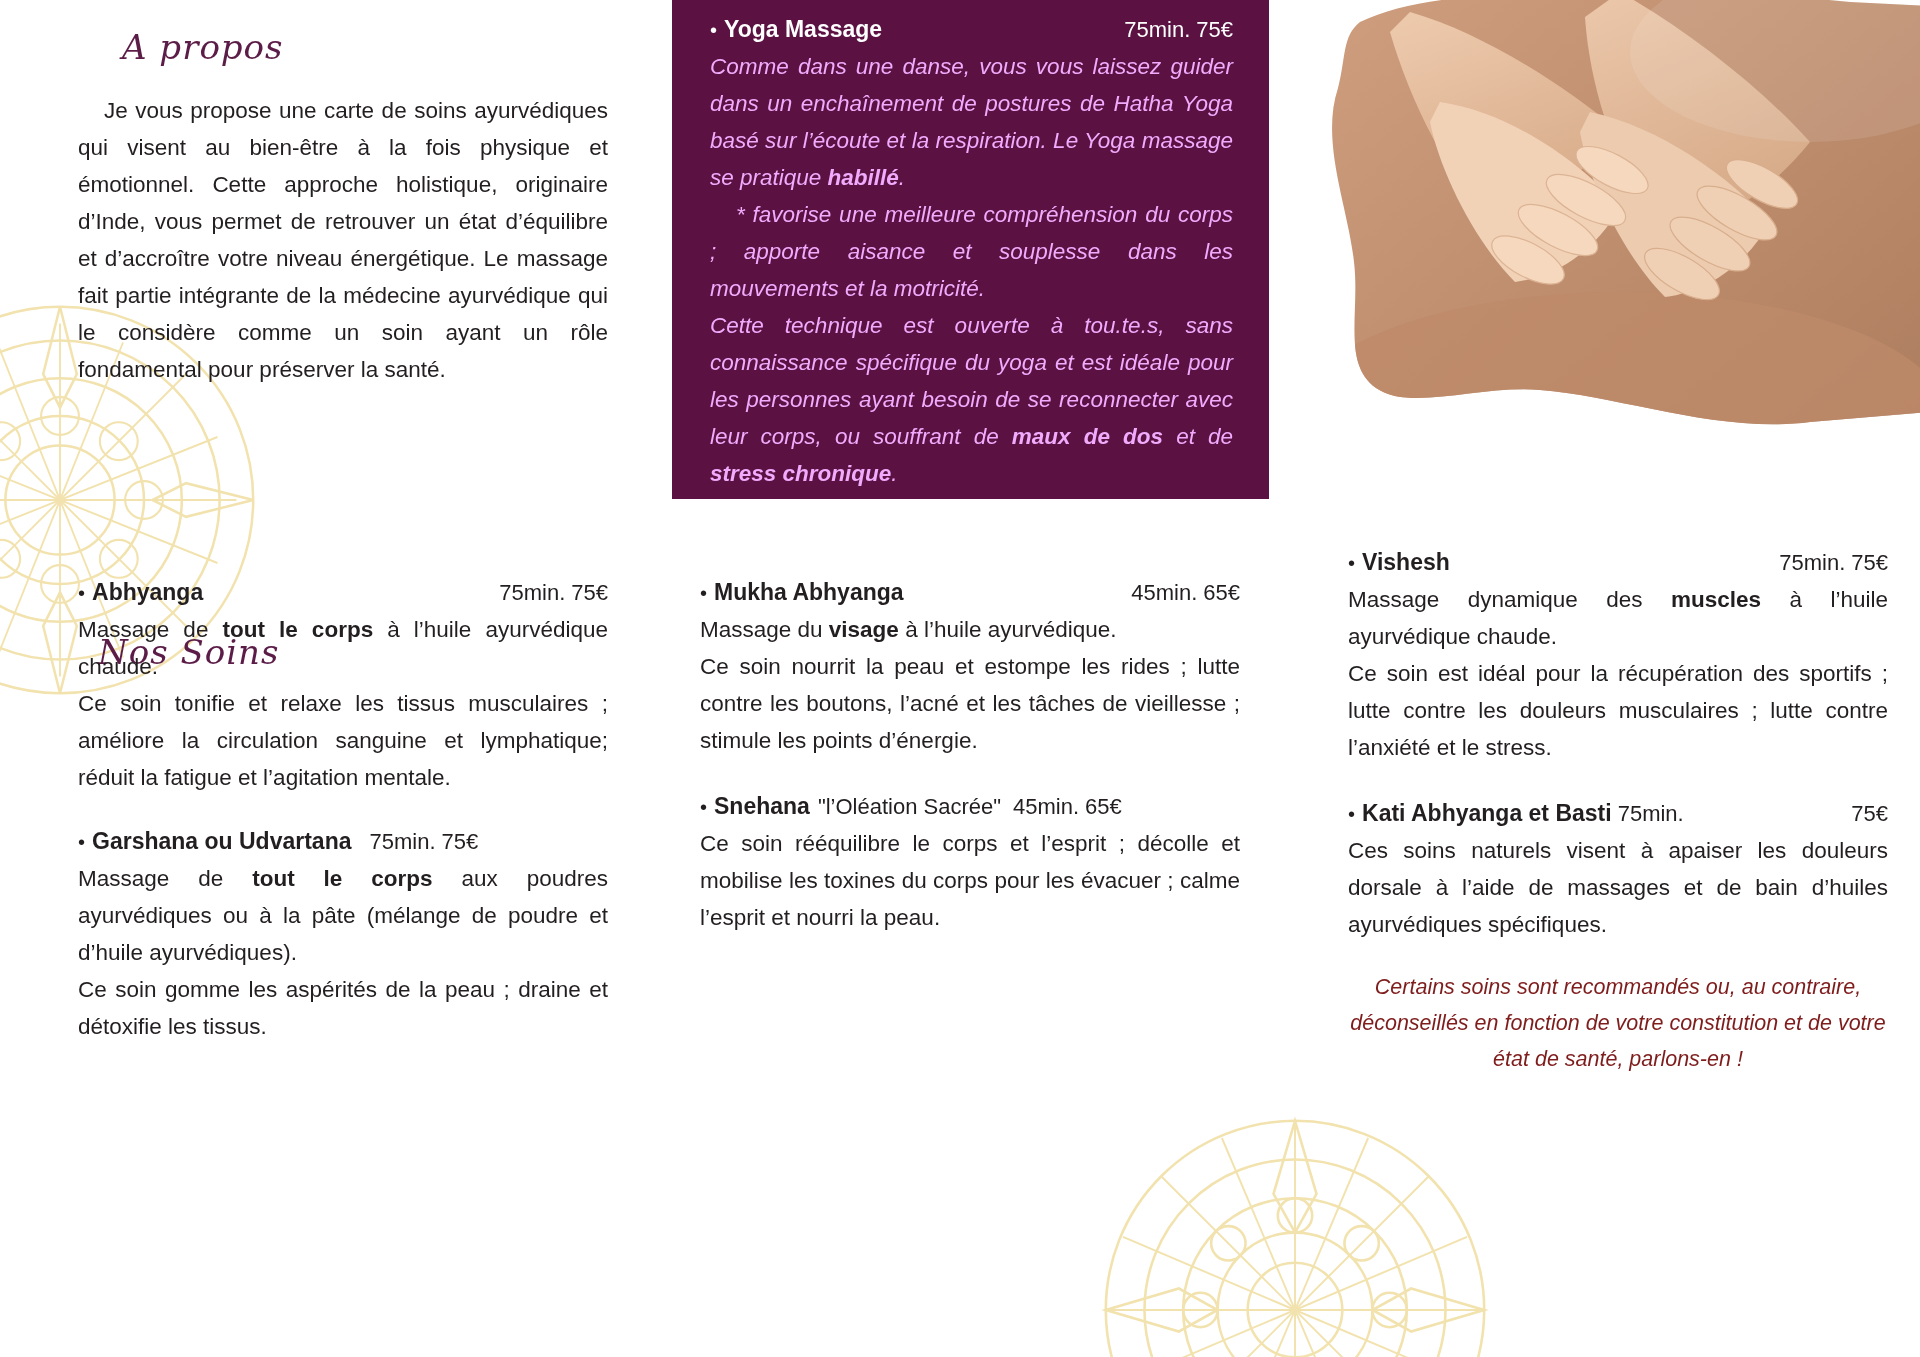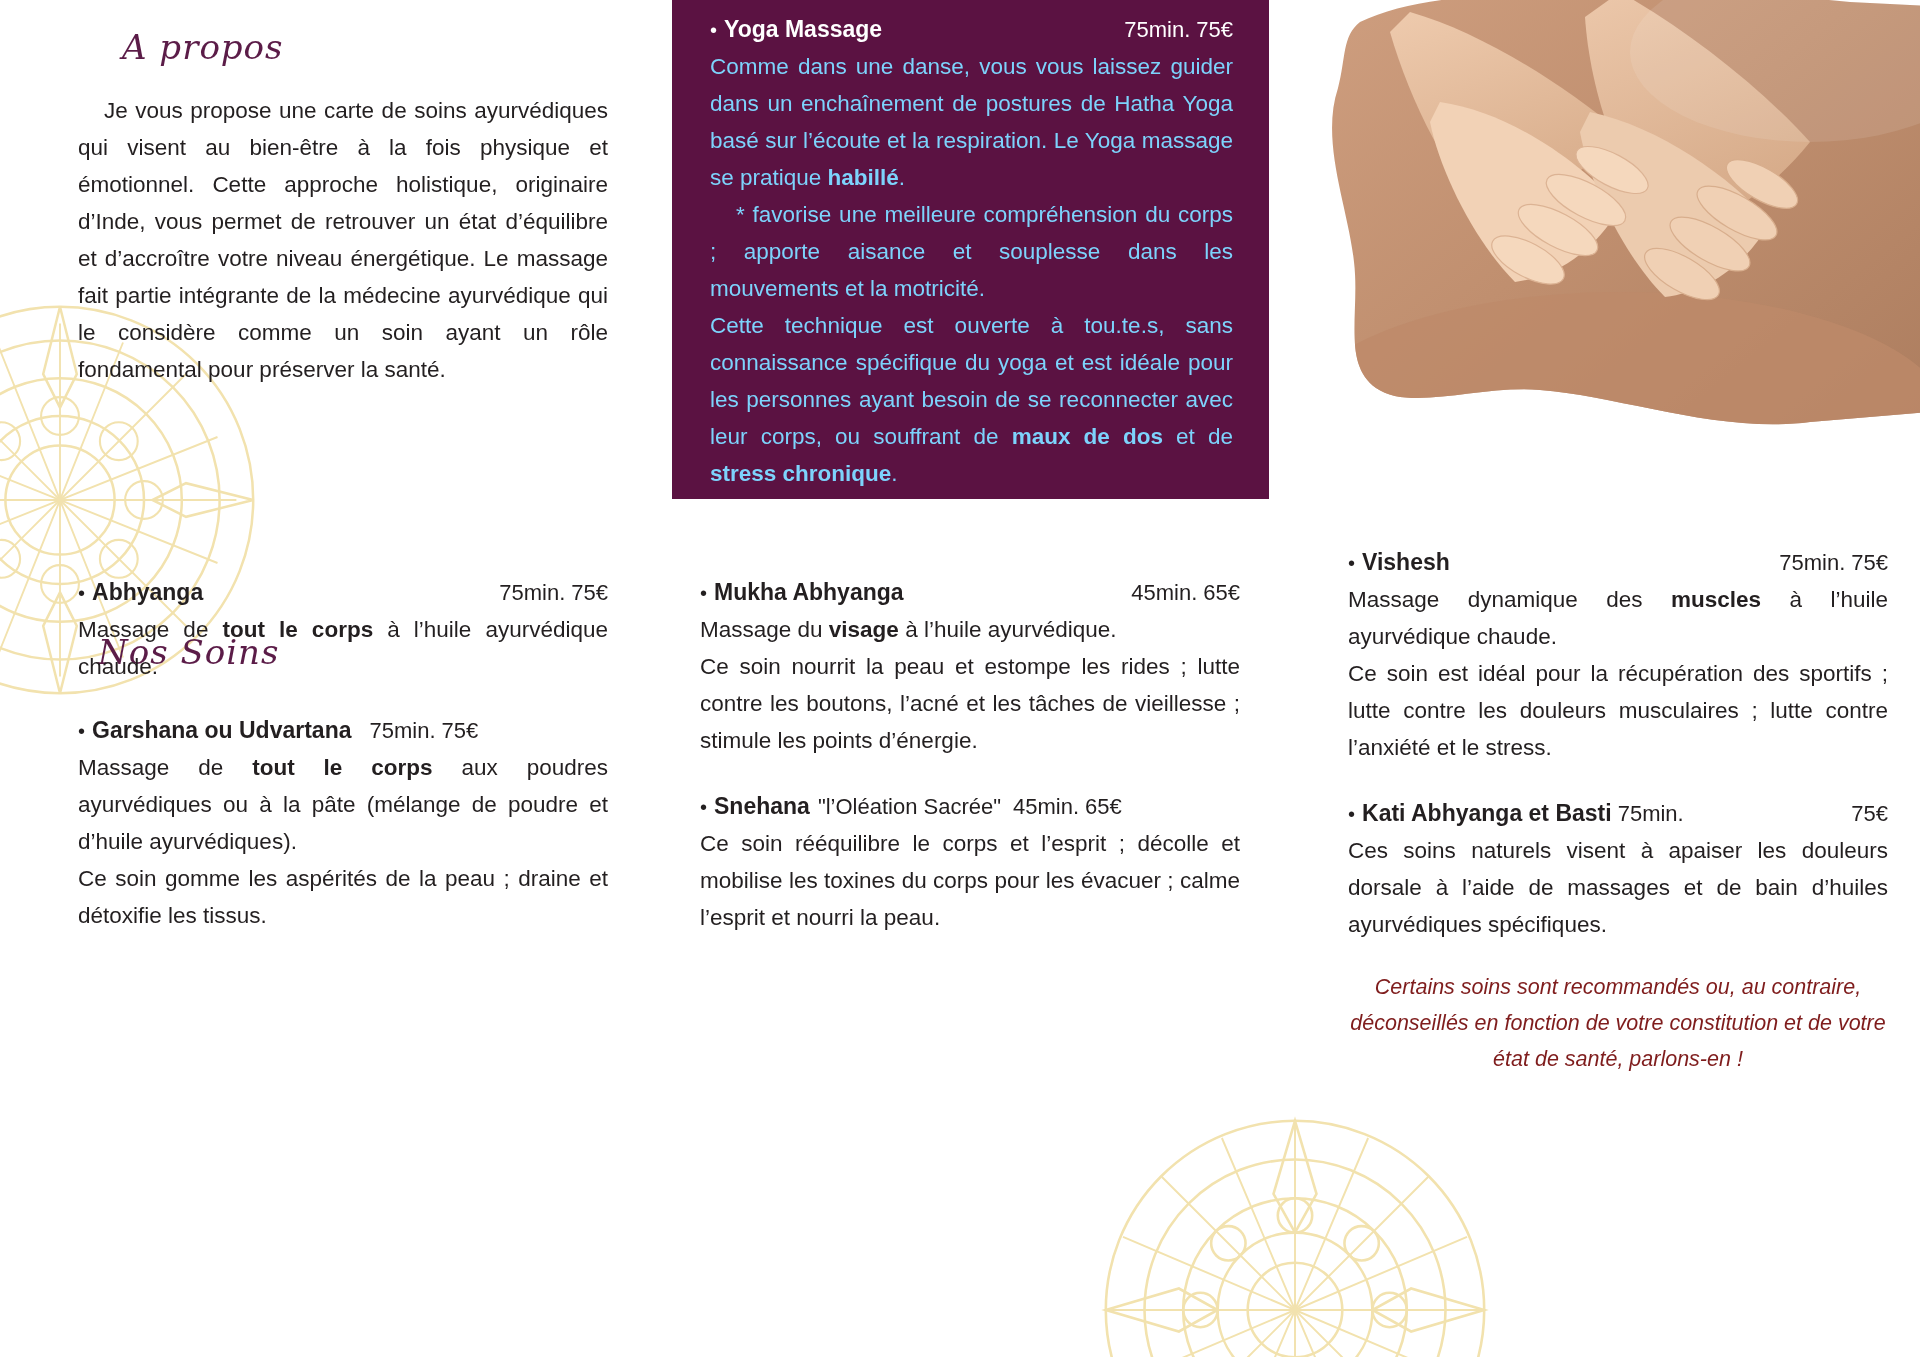--- a/index.html
+++ b/index.html
@@ -99,21 +99,21 @@
     top: -6px;
     width: 597px;
     height: 505px;
     background: #5b1242;
     color: #ffffff;
     box-sizing: border-box;
     padding: 18px 36px 20px 38px;
     z-index: 3;
   }
   #yoga-panel .service-head { color: #fff; }
-  #yoga-panel p.txt { color: #7dd3fc; }
+  #yoga-panel p.txt { color: #f0abfc; font-style: italic; }
   #yoga-panel .bullet { color: #fff; }
 
   
   #photo {
     position: absolute;
     left: 1290px;
     top: -8px;
     width: 640px;
     height: 520px;
     overflow: hidden;
@@ -264,20 +264,21 @@
   <div id="left-services">
 
     <div class="service">
       <div class="service-head">
         <span class="bullet">•</span>
         <span class="svc-name">Abhyanga</span>
         <span class="svc-dur">75min.</span>
         <span class="svc-price">75€</span>
       </div>
       <p class="txt"><span>Massage de </span><span class="b">tout le corps</span><span> à l’huile ayurvédique chaude.</span></p>
+      <p class="txt">Ce soin tonifie et relaxe les tissus musculaires ; améliore la circulation sanguine et lymphatique; réduit la fatigue et l’agitation mentale.</p>
     </div>
 
     <div class="service" style="margin-top:28px;">
       <div class="service-head svc-head-compact">
         <span class="bullet">•</span>
         <span class="svc-name">Garshana ou Udvartana</span>
         <span class="svc-dur" style="margin-left:18px;">75min.</span>
         <span class="svc-price" style="margin-left:0;">75€</span>
       </div>
       <p class="txt"><span>Massage de </span><span class="b">tout le corps</span><span> aux poudres ayurvédiques ou à la pâte (mélange de poudre et d’huile ayurvédiques).</span></p>

